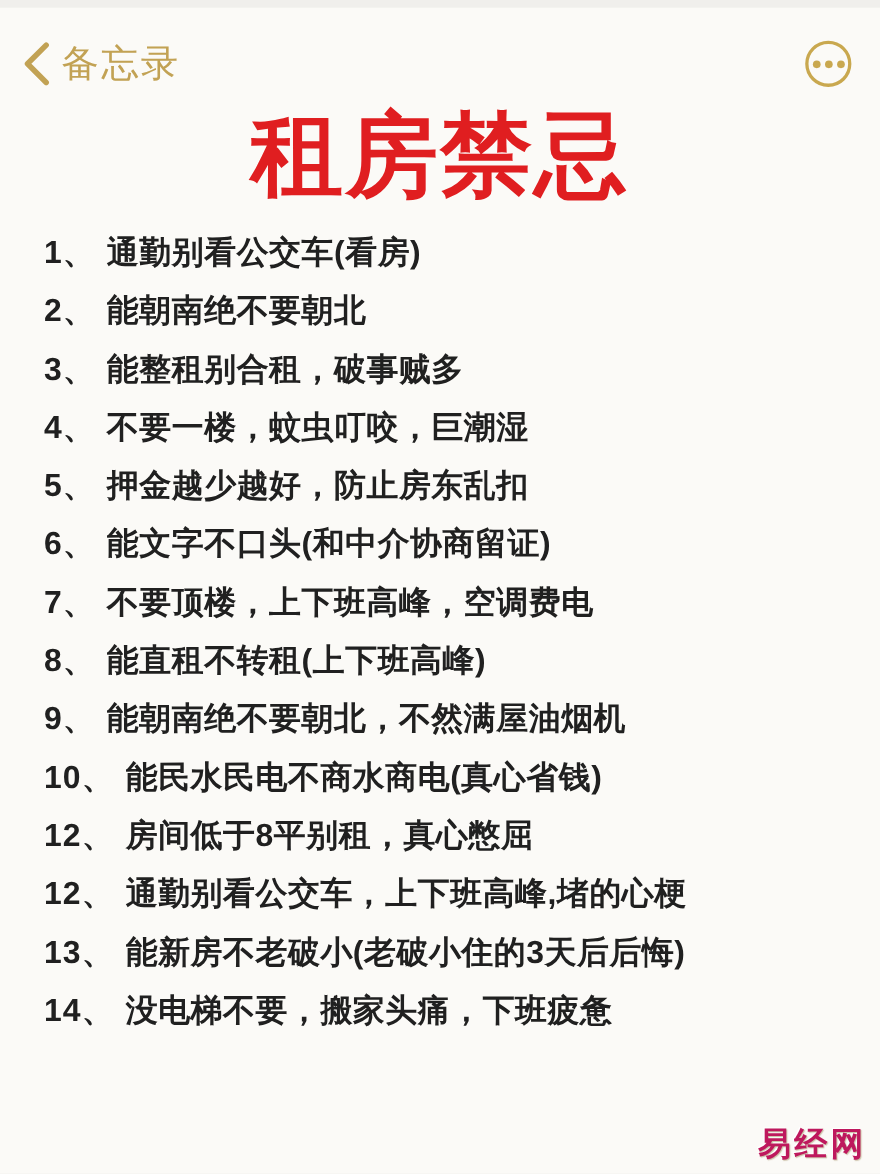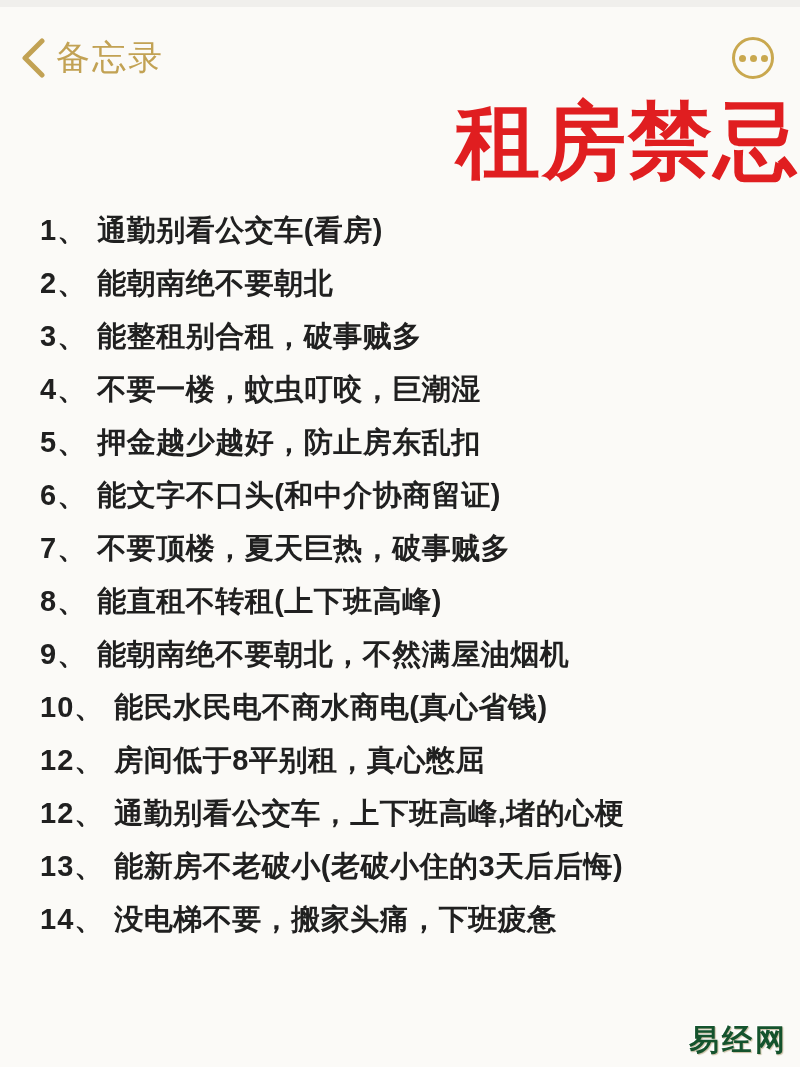--- a/index.html
+++ b/index.html
@@ -66,21 +66,21 @@
   }
   .more-button .dot {
     width: 7px;
     height: 7px;
     border-radius: 50%;
     background: #C9A84F;
   }
   
   .note-title {
     margin: 2px 0 0 0;
-    text-align: right;
+    text-align: center;
     font-size: 84px;
     line-height: 96px;
     font-weight: 900;
     color: #E01E20;
     letter-spacing: 2px;
   }
   
   .taboo-list {
     margin-top: 26px;
     padding-left: 40px;
@@ -104,21 +104,21 @@
     letter-spacing: 0.5px;
   }
   
   .watermark {
     position: absolute;
     right: 12px;
     bottom: 6px;
     font-size: 30px;
     font-weight: 600;
     letter-spacing: 3px;
-    color: #14532d;
+    color: #be185d;
     text-shadow: 1px 1px 1px rgba(140,115,60,0.45), -1px -1px 0 rgba(255,255,255,0.9);
   }
 </style>
 </head>
 <body>
 
 <div class="page">
   <div class="top-edge"></div>
 
   <div class="header">
@@ -159,21 +159,21 @@
       <div class="row">
         <span class="num">5、</span>
         <span class="txt">押金越少越好，防止房东乱扣</span>
       </div>
       <div class="row">
         <span class="num">6、</span>
         <span class="txt">能文字不口头(和中介协商留证)</span>
       </div>
       <div class="row">
         <span class="num">7、</span>
-        <span class="txt">不要顶楼，夏天巨热，破事贼多</span>
+        <span class="txt">不要顶楼，上下班高峰，空调费电</span>
       </div>
       <div class="row">
         <span class="num">8、</span>
         <span class="txt">能直租不转租(上下班高峰)</span>
       </div>
       <div class="row">
         <span class="num">9、</span>
         <span class="txt">能朝南绝不要朝北，不然满屋油烟机</span>
       </div>
       <div class="row">

